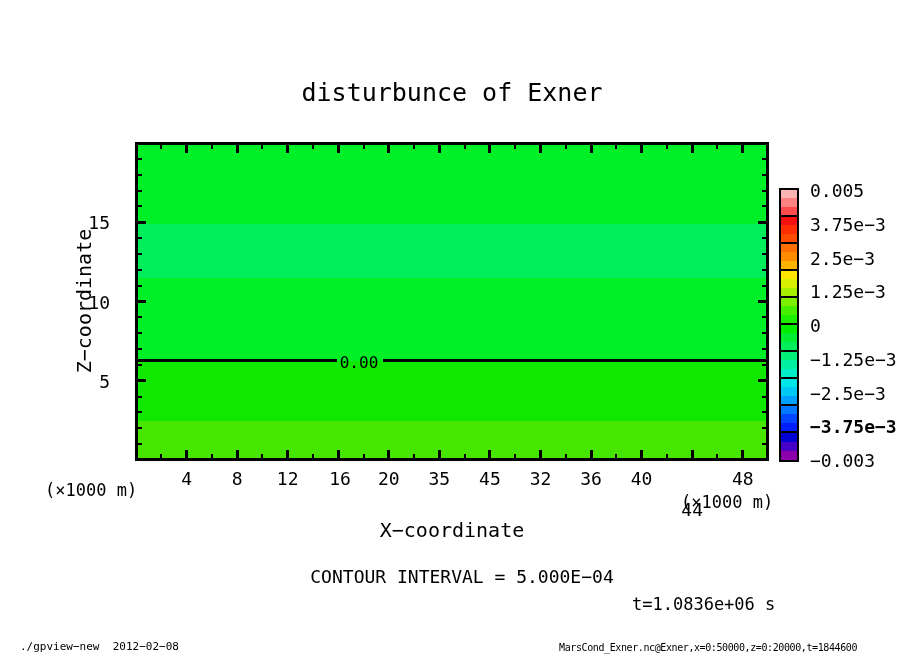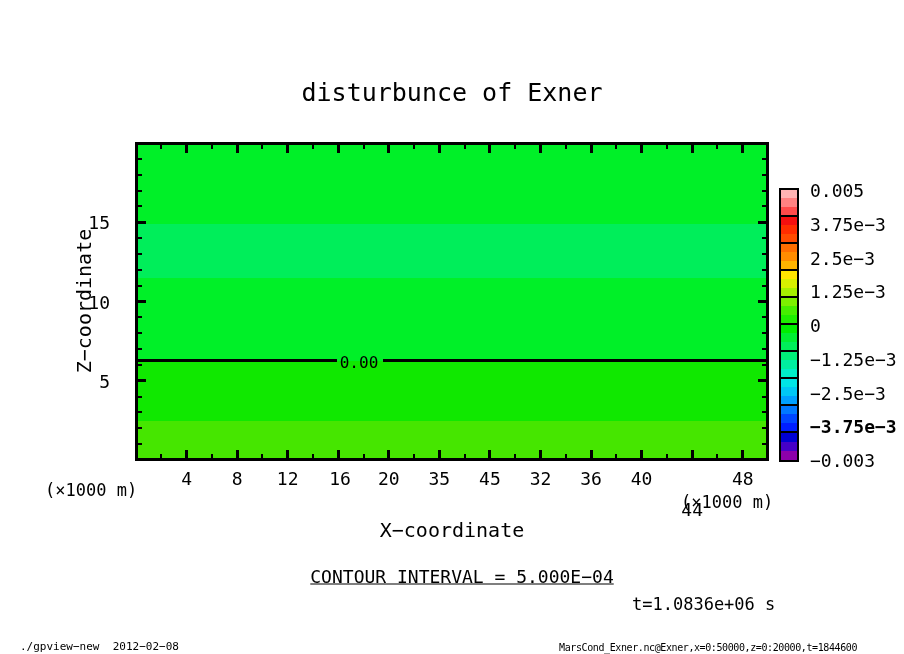--- a/index.html
+++ b/index.html
@@ -157,21 +157,21 @@
     <div class="abs cbarlab" style="left: 810px; top: 223.75px; transform: translateY(-50%);">3.75e−3</div>
     <div class="abs cbarlab" style="left: 810px; top: 257.5px; transform: translateY(-50%);">2.5e−3</div>
     <div class="abs cbarlab" style="left: 810px; top: 291.25px; transform: translateY(-50%);">1.25e−3</div>
     <div class="abs cbarlab" style="left: 810px; top: 325px; transform: translateY(-50%);">0</div>
     <div class="abs cbarlab" style="left: 810px; top: 358.75px; transform: translateY(-50%);">−1.25e−3</div>
     <div class="abs cbarlab" style="left: 810px; top: 392.5px; transform: translateY(-50%);">−2.5e−3</div>
     <div class="abs cbarlab" style="left: 810px; top: 426.25px; transform: translateY(-50%); font-weight: bold;">−3.75e−3</div>
     <div class="abs cbarlab" style="left: 810px; top: 460px; transform: translateY(-50%);">−0.003</div>
   </div>
 
-<div class="abs ctr anno" style="left:462px;top:576px;transform:translate(-50%,-50%);text-decoration:underline;">CONTOUR INTERVAL = 5.000E−04</div>
+<div class="abs ctr anno" style="left:462px;top:576px;transform:translate(-50%,-50%);">CONTOUR INTERVAL = 5.000E−04</div>
 <div class="abs timelab" style="left:632px;top:594px;">t=1.0836e+06 s</div>
 
 <div class="abs footer" style="left:20px;top:640px;">./gpview−new  2012−02−08</div>
 <div class="abs footer-r" style="right:47px;top:642px;">MarsCond_Exner.nc@Exner,x=0:50000,z=0:20000,t=1844600</div>
 
 <div id="x-tick-labels">
     <div class="abs ticklab" style="left: 186.56px; top: 478px; transform: translate(-50%, -50%);">4</div>
     <div class="abs ticklab" style="left: 237.12px; top: 478px; transform: translate(-50%, -50%);">8</div>
     <div class="abs ticklab" style="left: 287.68px; top: 478px; transform: translate(-50%, -50%);">12</div>
     <div class="abs ticklab" style="left: 340px; top: 478px; transform: translate(-50%, -50%);">16</div>

